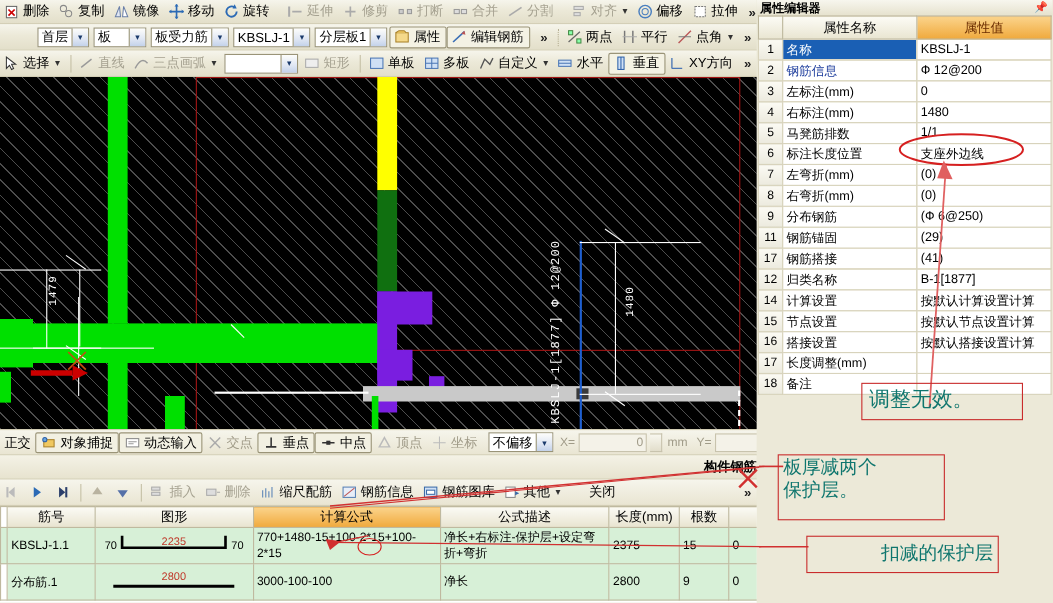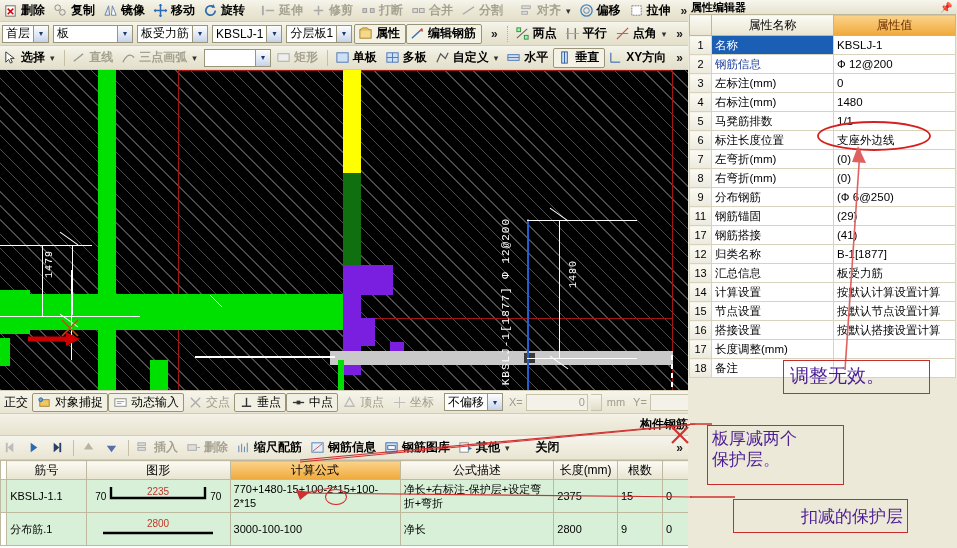--- a/index.html
+++ b/index.html
@@ -17,27 +17,26 @@
   #left { position: absolute; left: 0; top: 0; width: 688px; height: 548px; background:#ece9d8; }
 
   
   .tbrow {
     height: 22px; display: flex; align-items: center;
     background: linear-gradient(to bottom,#f6f5ec 0%,#ece9d8 45%,#e3dfca 100%);
     border-bottom: 1px solid #d2cdb4;
     white-space: nowrap; overflow: hidden;
   }
   .tbrow.r1 { height: 22px; }
-  .tbrow.r2 { height: 24px; }
+  .tbrow.r2 { height: 24px; padding-left: 32px; }
   .tbrow.r3 { height: 24px; }
   .tbitem {
     display: inline-flex; align-items: center; gap: 3px;
     padding: 1px 5px 1px 3px; height: 20px; font-size: 12px; color: #000;
     cursor: default;
-    font-weight: bold;
   }
   .tbitem.dis { color: #a6a291; }
   .tbitem.boxed { border: 1px solid #9a9478; background:#f4f2e4; border-radius:2px; }
   .sep { width: 1px; height: 16px; background: #c5c0a6; margin: 0 4px; display:inline-block; }
   .sep.dot { background: transparent; border-left: 1px dotted #b5ae92; }
   .ico { width: 15px; height: 15px; display:inline-block; position:relative; flex:0 0 auto; }
   .chev { font-size: 9px; color:#333; margin-left:2px; }
   .ovf { margin-left:auto; padding:0 5px; font-weight:bold; color:#222; font-size:12px; }
 
   
@@ -151,23 +150,23 @@
   table.p td.idx {
     width:22px; text-align:center;
     background: linear-gradient(to bottom,#fbfaf3,#eceade);
     color:#000; font-size:11px;
   }
   table.p td.name { width:124px; }
   table.p tr.selrow td.name { background:#1a5fb4; color:#fff; }
   table.p tr.selrow td.val  { background:#fff; }
   .plus { display:inline-block; width:10px; height:10px; border:1px solid #808080;
           background:#fff; font-size:9px; line-height:8px; text-align:center; margin-right:3px; color:#000;}
-  .annobox { position:absolute; border:1.5px solid #c92c2c; color:#4c1d95;
+  .annobox { position:absolute; border:1.5px solid #c92c2c; color:#0f766e;
              font-size:17px; line-height:21px; padding:2px 4px;
-             font-family:Liberation Sans, sans-serif; background:transparent;margin-top:12px; }
+             font-family:Liberation Mono, monospace; background:transparent; }
   .ellipse { position:absolute; border:1.6px solid #d62020; border-radius:50%; }
   svg.ov { position:absolute; left:0; top:0; width:957px; height:548px; pointer-events:none; }
 </style>
 </head>
 <body>
 
 <div id="app">
 
   <div id="left">
 
@@ -752,25 +751,20 @@
             <td class="idx">17</td>
             <td class="name">钢筋搭接</td>
             <td class="val">(41)</td>
           </tr>
           <tr>
             <td class="idx">12</td>
             <td class="name">归类名称</td>
             <td class="val">B-1[1877]</td>
           </tr>
           <tr>
-            <td class="idx">13</td>
-            <td class="name">汇总信息</td>
-            <td class="val">板受力筋</td>
-          </tr>
-          <tr>
             <td class="idx">14</td>
             <td class="name">计算设置</td>
             <td class="val">按默认计算设置计算</td>
           </tr>
           <tr>
             <td class="idx">15</td>
             <td class="name">节点设置</td>
             <td class="val">按默认节点设置计算</td>
           </tr>
           <tr>
@@ -810,20 +804,20 @@
     <line x1="300" y1="493" x2="692" y2="497" stroke="#d13030" stroke-width="1.2"></line>
 
     <line x1="300" y1="494" x2="335" y2="487" stroke="#d13030" stroke-width="1.2"></line>
     <polygon points="296,490 310,492 300,500" fill="#d13030"></polygon>
   </svg>
 
   <div class="ellipse" style="left:325px; top:489px; width:22px; height:16px;"></div>
 
   <div class="annobox" style="left:783px; top:348px; width:147px; height:34px; font-size:19px; line-height:30px; padding:0 6px;">调整无效。</div>
 
-  <div class="annobox" style="left:707px; top:413px; width:137px; height:60px;">
+  <div class="annobox" style="left:707px; top:413px; width:152px; height:60px;">
     <div>板厚减两个</div>
     <div>保护层。</div>
   </div>
 
   <div class="annobox" style="left:733px; top:487px; width:175px; height:34px; line-height:30px;text-align:right;">扣减的保护层</div>
 
 </div>
 
 </body></html>

